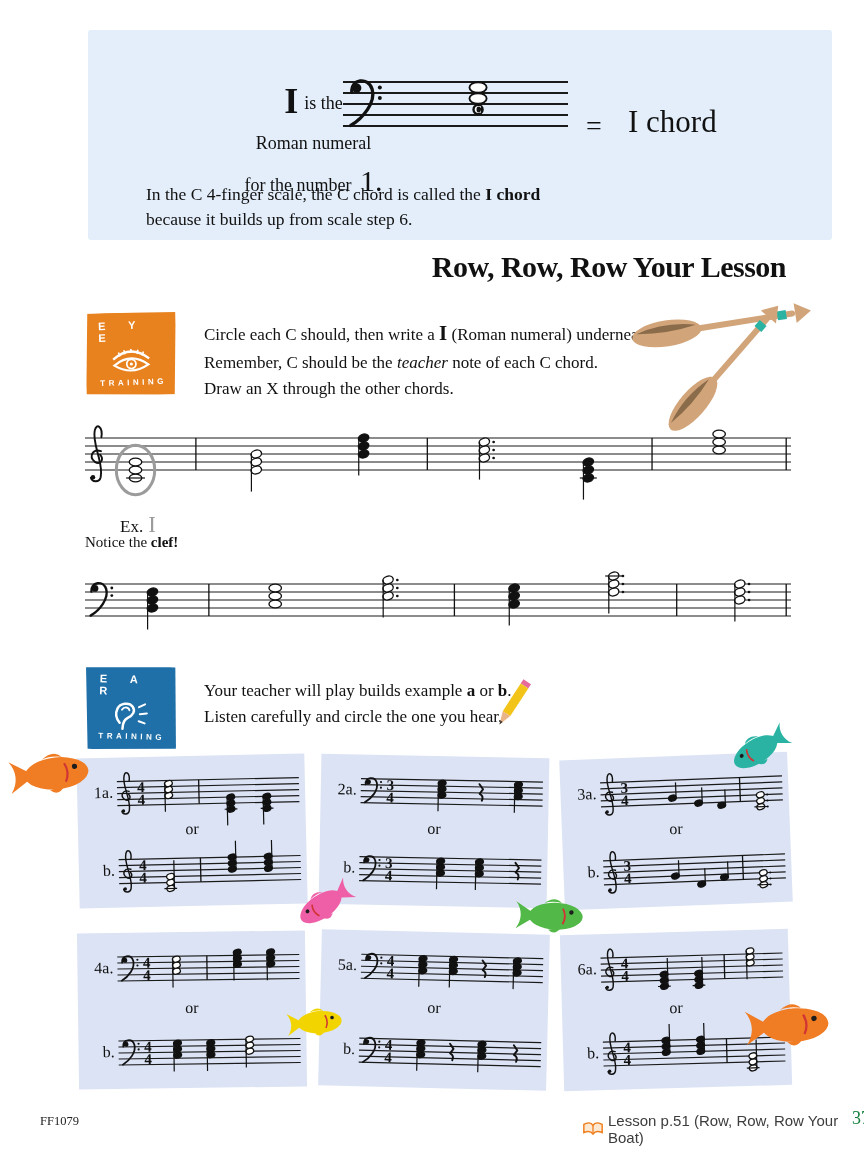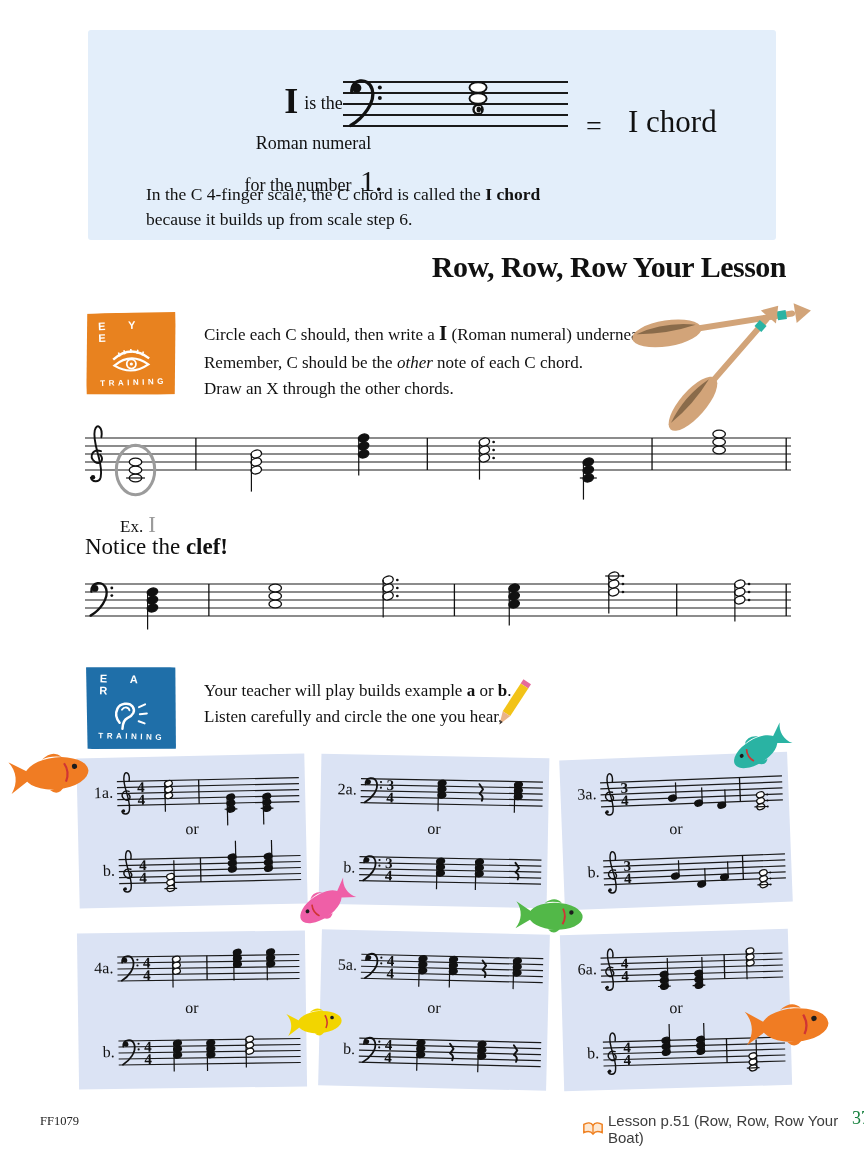--- a/index.html
+++ b/index.html
@@ -2,21 +2,21 @@
 <html><head>
 <meta charset="utf-8">
 <style>
   html,body{margin:0;padding:0;}
   body{width:864px;height:1152px;background:#ffffff;font-family:"Liberation Serif",serif;color:#111;}
   .page{position:relative;width:864px;height:1152px;overflow:hidden;background:#fff;}
   .abs{position:absolute;}
   svg{overflow:visible;}
 
   
-  .hdr-box{left:88px;top:30px;width:688px;height:210px;background:#e3eefa;border-radius:3px;}
+  .hdr-box{left:88px;top:30px;width:744px;height:210px;background:#e3eefa;border-radius:3px;}
   .hdr-l{left:118px;top:44px;width:215px;text-align:center;font-size:18px;line-height:1.55;}
   .bigI{font-size:36px;font-weight:bold;vertical-align:-4px;margin-right:6px;}
   .bigOne{font-size:30px;margin-left:4px;}
   .hdr-staff{left:255px;top:18px;width:225px;height:120px;}
   .hdr-eq{left:498px;top:80px;font-size:28px;}
   .hdr-chord{left:540px;top:74px;font-size:31px;}
   .hdr-para{left:58px;top:152px;width:580px;font-size:17.5px;line-height:1.45;}
 
   .title{right:78px;top:250px;font-size:30px;font-weight:bold;letter-spacing:-.5px;}
 
@@ -30,21 +30,21 @@
   .instr{font-size:17px;line-height:1.5;}
   .eye-text{left:204px;top:318px;width:460px;}
   .eye-text .numI{font-size:21px;font-weight:bold;}
   .eye-line3{left:204px;top:376px;}
   .ear-text{left:204px;top:678px;width:420px;}
 
   .staff1{left:85px;top:414px;width:706px;height:100px;}
   .staff2{left:85px;top:562px;width:706px;height:92px;}
   .ex-lab{left:120px;top:512px;font-size:17px;font-family:Liberation Serif, serif;}
   .ex-lab .exI{font-size:23px;color:#9b9b9b;margin-left:5px;}
-  .notice{left:85px;top:534px;font-size:23px;}
+  .notice{left:85px;top:534px;font-size:15px;}
 
   
   .exbox{position:absolute;width:228px;background:#dbe3f4;}
   .exbox .lab{position:absolute;font-size:16px;text-align:right;}
   .exbox .or{position:absolute;left:0;width:100%;text-align:center;font-size:16px;}
   .exbox .stf{position:absolute;width:182px;height:56px;}
 
   .fish{position:absolute;}
   .footer-code{left:40px;top:1114px;font-size:12.5px;color:#222;}
   .footer-lesson{left:582px;top:1112px;font-size:15px;color:#3d3d3d;font-family:"Liberation Sans",sans-serif;display:flex;align-items:center;gap:4px;}
@@ -106,21 +106,21 @@
       <path d="M12,10 l-1.5,-4 M17,8 l-1,-4 M23,7 l0,-4 M29,8 l1,-4 M34,10 l1.5,-4" stroke="#fff" stroke-width="1.6"></path>
       <path d="M6,19 Q23,6 40,19 Q23,30 6,19 Z" stroke="#fff" stroke-width="2.2" fill="none"></path>
       <circle cx="23" cy="18" r="4.6" stroke="#fff" stroke-width="1.8" fill="none"></circle>
       <circle cx="23" cy="18" r="1.6" fill="#fff"></circle>
     </svg>
     <div class="training">TRAINING</div>
   </div>
 
   <div class="abs instr eye-text">
     <span>Circle each C should, then write a </span><span class="numI">I</span><span> (Roman numeral) underneath.</span><br>
-    <span>Remember, C should be the </span><i>other</i><span> note of each C chord.</span>
+    <span>Remember, C should be the </span><i>teacher</i><span> note of each C chord.</span>
   </div>
   <div class="abs instr eye-line3">Draw an X through the other chords.</div>
 
   <svg class="abs" style="left:626px;top:282px" width="205" height="135" viewBox="0 0 205 135">
     <g transform="rotate(-9 100 42)">
       <ellipse cx="40" cy="42" rx="35" ry="13" fill="#d2a479"></ellipse>
       <path d="M10,38 Q40,30 70,38 Q40,43 10,38 Z" fill="#8a6b4a"></path>
       <rect x="70" y="39" width="100" height="6" rx="3" fill="#d2a479"></rect>
       <rect x="152" y="37.5" width="9" height="9" fill="#2ab3a3"></rect>
       <path d="M170,32 L186,42 L170,52 Z" fill="#d2a479"></path>

